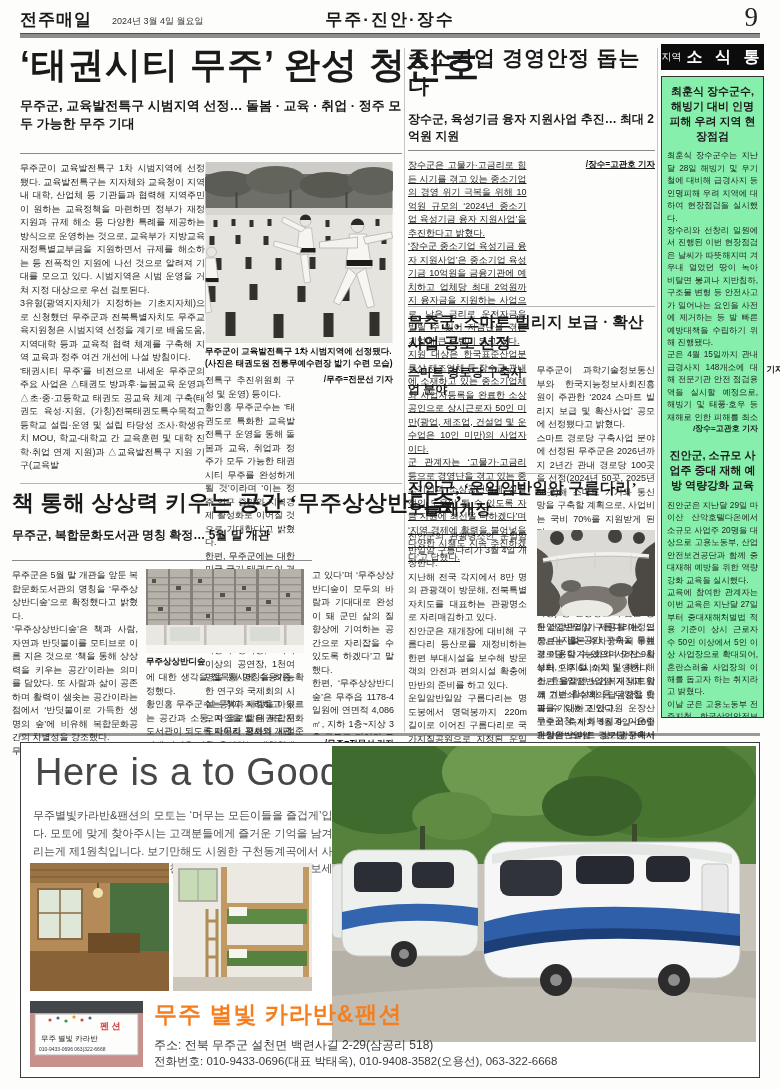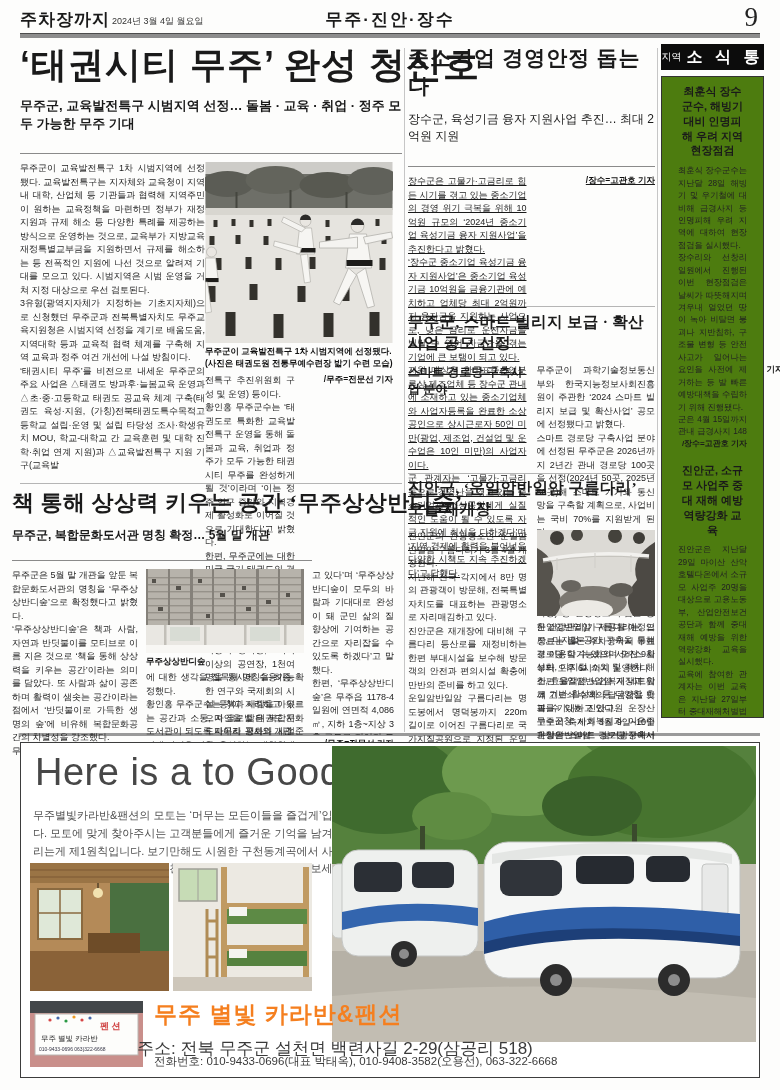--- a/index.html
+++ b/index.html
@@ -32,21 +32,21 @@
   .a1-head{margin:0;font-size:36px;font-weight:bold;letter-spacing:1px;line-height:1.15;white-space:nowrap;}
   .a1-sub{margin-top:12px;padding-bottom:20px;border-bottom:1px solid #8a8a8a;font-size:13px;font-weight:bold;}
   .a1-body{display:flex;margin-top:8px;}
   .a1-col1{width:185px;height:344px;}
   .a1-right{width:188px;}
   .a1-cols{column-count:2;column-gap:8px;column-fill:auto;height:104px;margin-top:5px;}
 
   
   .article2{position:absolute;left:408px;top:44px;width:247px;}
   .a2-head{margin:0;font-size:21px;font-weight:bold;letter-spacing:1px;}
-  .a2-sub{margin-top:11px;padding-bottom:21px;border-bottom:1px solid #8a8a8a;font-size:12px;font-weight:normal;}
+  .a2-sub{margin-top:11px;padding-bottom:5px;border-bottom:1px solid #8a8a8a;font-size:12px;font-weight:bold;}
   .a2-cols{column-count:2;column-gap:10px;column-fill:auto;height:168px;margin-top:8px;text-decoration:underline;}
 
   .article3{position:absolute;left:408px;top:312px;width:247px;}
   .a3-head{margin:0;font-size:15.5px;font-weight:bold;letter-spacing:0.3px;}
   .a3-cols{column-count:2;column-gap:10px;column-fill:auto;height:128px;margin-top:10px;}
   .kicker{font-size:12px;font-weight:bold;margin-bottom:6px;}
 
   .article5{position:absolute;left:408px;top:478px;width:247px;}
   .a5-head{margin:0;font-size:15.5px;font-weight:bold;letter-spacing:0.3px;}
   .a5-body{display:flex;gap:10px;margin-top:10px;}
@@ -63,47 +63,47 @@
   .a4-colB{width:158px;}
   .a4-colB .prose{height:72px;margin-top:4px;}
   .a4-colC{width:82px;}
   .a4-colC .prose{height:166px;}
 
   
   .sidebar{position:absolute;left:661px;top:44px;width:103px;}
   .side-head{background:#0c0c0c;color:#fff;height:26px;display:flex;align-items:center;justify-content:center;gap:5px;}
   .side-label{font-size:10px;}
   .side-name{font-size:16px;font-weight:bold;letter-spacing:4px;}
-  .side-box{margin-top:6px;border:1.5px solid #333;padding:7px 16px;height:626px;background:#4d7c0f;overflow:hidden;}
+  .side-box{margin-top:6px;border:1.5px solid #333;padding:7px 5px;height:626px;background:#86efac;overflow:hidden;}
   .side-title{font-size:11px;font-weight:bold;text-align:center;line-height:1.35;}
   .side-body{font-size:8.3px;line-height:1.5;text-align:justify;white-space:pre-line;overflow:hidden;margin-top:6px;color:#222;}
   .side-body.b1{height:272px;}
   .side-body.b2{height:236px;}
   .side-byline{text-align:right;font-size:8px;font-weight:bold;margin-top:2px;}
   .side-gap{height:14px;}
 
   
   .ad-box{position:absolute;left:20px;top:742px;width:738px;height:334px;border:1px solid #3d3d3d;background:#fff;}
   .ad-title{position:absolute;left:14px;top:8px;font-size:38px;color:#474747;letter-spacing:0.5px;font-weight:normal;}
   .ad-para{position:absolute;left:12px;top:64px;width:314px;font-size:11px;line-height:1.62;color:#4c4c4c;white-space:pre-line;}
   .ad-photo1{position:absolute;left:9px;top:120px;width:139px;height:128px;}
   .ad-photo2{position:absolute;left:152px;top:120px;width:139px;height:128px;}
   .ad-caravan{position:absolute;left:311px;top:3px;width:424px;height:296px;}
   .ad-sign{position:absolute;left:9px;top:258px;width:113px;height:66px;}
   .ad-brand{position:absolute;left:133px;top:256px;font-size:23px;font-weight:bold;color:#f57f1f;letter-spacing:1px;}
-  .ad-address{position:absolute;left:116px;top:294px;font-size:17px;color:#3a3a3a;}
+  .ad-address{position:absolute;left:133px;top:294px;font-size:12px;color:#3a3a3a;}
   .ad-phone{position:absolute;left:133px;top:311px;font-size:11.5px;color:#3a3a3a;}
 </style>
 </head>
 <body>
 
 <div id="page">
 
   <div class="masthead">
-    <div class="paper-name">주차장까지</div>
+    <div class="paper-name">전주매일</div>
     <div class="paper-date">2024년 3월 4일 월요일</div>
     <div class="section-title">무주·진안·장수</div>
     <div class="page-num">9</div>
   </div>
   <div class="header-rule"></div>
 
   <div class="vline" style="left:404px;"></div>
   <div class="vline" style="left:657px;"></div>
   <div class="hline" style="left:20px;top:483px;width:382px;"></div>
   <div class="hline" style="left:408px;top:306px;width:247px;"></div>

